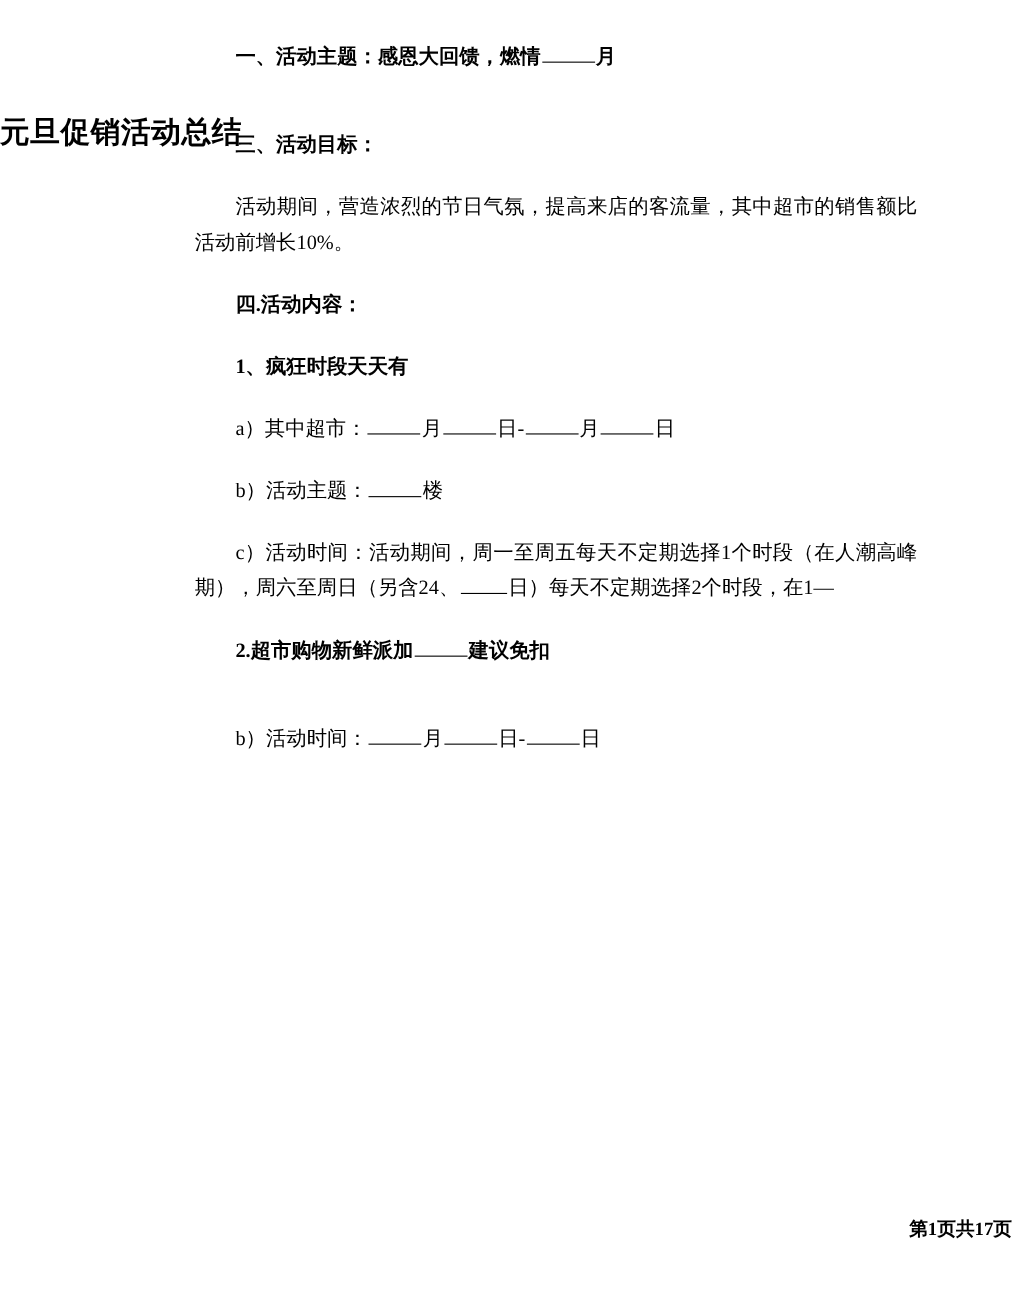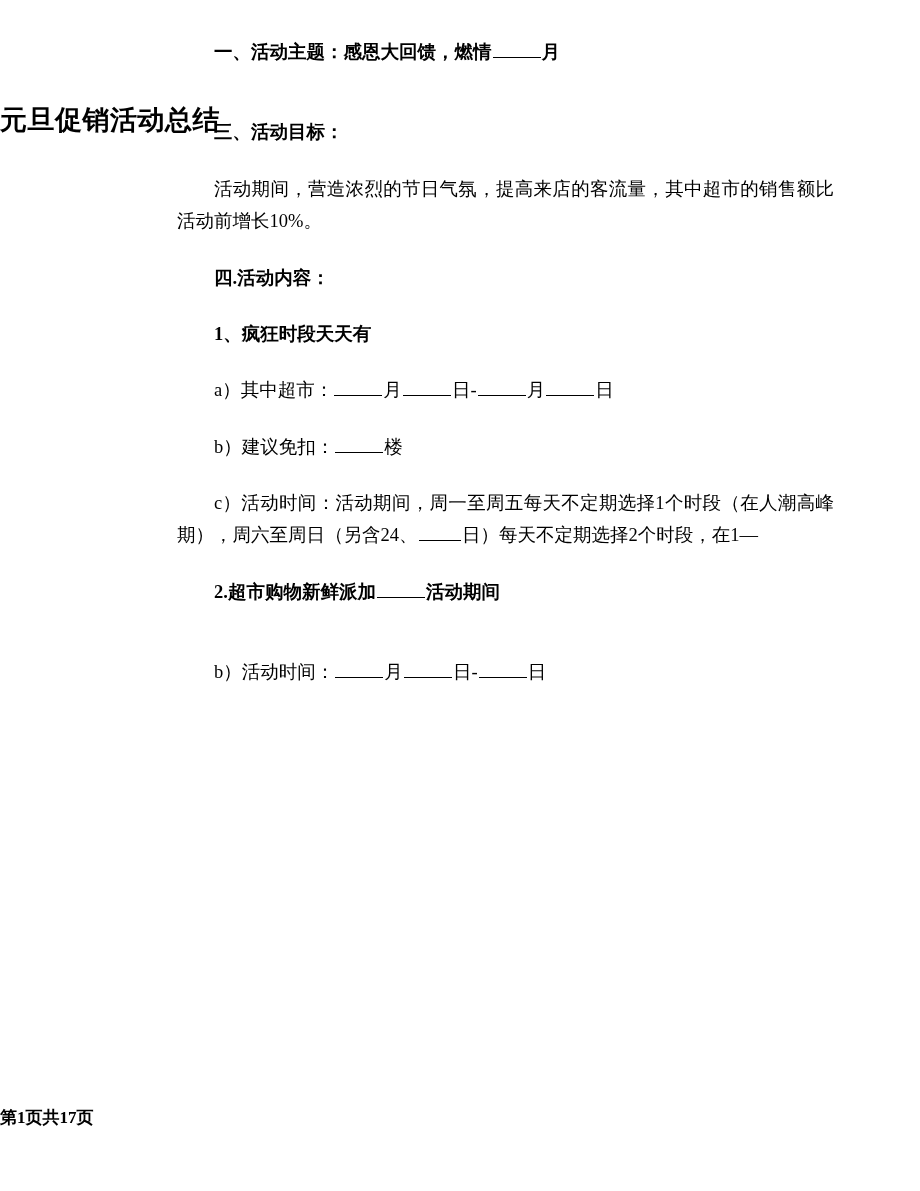--- a/index.html
+++ b/index.html
@@ -64,21 +64,21 @@
     margin: 0 1px;
   }
   .blank-sm {
     min-width: 2.3em;
   }
   .footer {
     position: absolute;
     left: 0;
     right: 0;
     top: 1108px;
-    text-align: left;
+    text-align: right;
     font-weight: bold;
     font-size: 17px;
     line-height: 1.2;
   }
   .para-cont {
     text-indent: 0;
   }
 </style>
 </head>
 <body>
@@ -111,30 +111,30 @@
     <div class="gap"></div>
 
     <p class="blk heading indent2">1、疯狂时段天天有</p>
 
     <div class="gap"></div>
 
     <p class="blk indent2"><span>a）其中超市：</span><span class="blank"></span><span>月</span><span class="blank"></span><span>日</span><span>-</span><span class="blank"></span><span>月</span><span class="blank"></span><span>日</span></p>
 
     <div class="gap"></div>
 
-    <p class="blk indent2"><span>b）建议免扣：</span><span class="blank"></span><span>楼</span></p>
+    <p class="blk indent2"><span>b）活动主题：</span><span class="blank"></span><span>楼</span></p>
 
     <div class="gap"></div>
 
     <p class="blk indent2"><span>c）活动时间：活动期间，周一至周五每天不定期选择1个时段（在人潮高峰期），周六至周日（另含24、</span><span class="blank blank-sm"></span><span>日）每天不定期选择2个时段，在1—</span></p>
 
 
     <div class="gap"></div>
 
-    <p class="blk heading indent2"><span>2.超市购物新鲜派加</span><span class="blank"></span><span>活动期间</span></p>
+    <p class="blk heading indent2"><span>2.超市购物新鲜派加</span><span class="blank"></span><span>建议免扣</span></p>
 
     <div class="gap"></div>
 
 
     <div class="gap"></div>
 
     <p class="blk indent2"><span>b）活动时间：</span><span class="blank"></span><span>月</span><span class="blank"></span><span>日</span><span>-</span><span class="blank"></span><span>日</span></p>
 
   </div>
 

